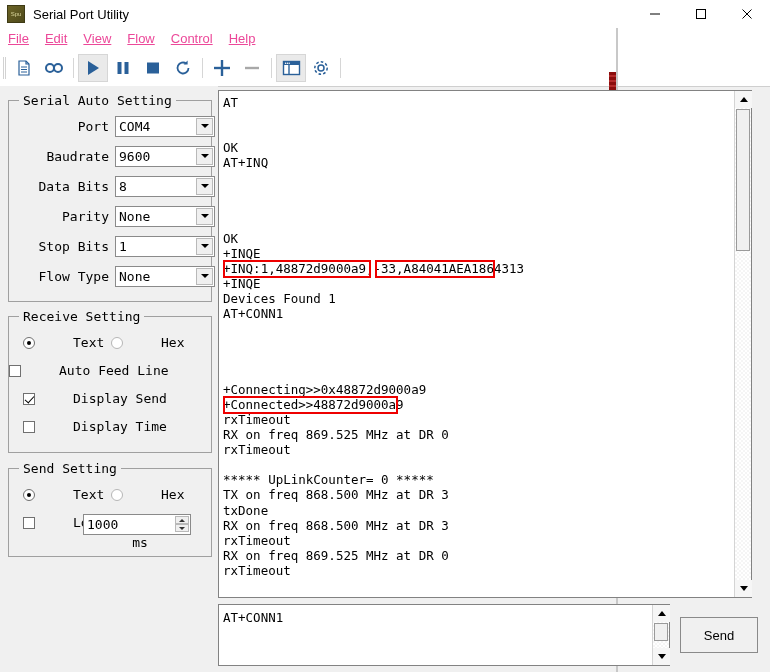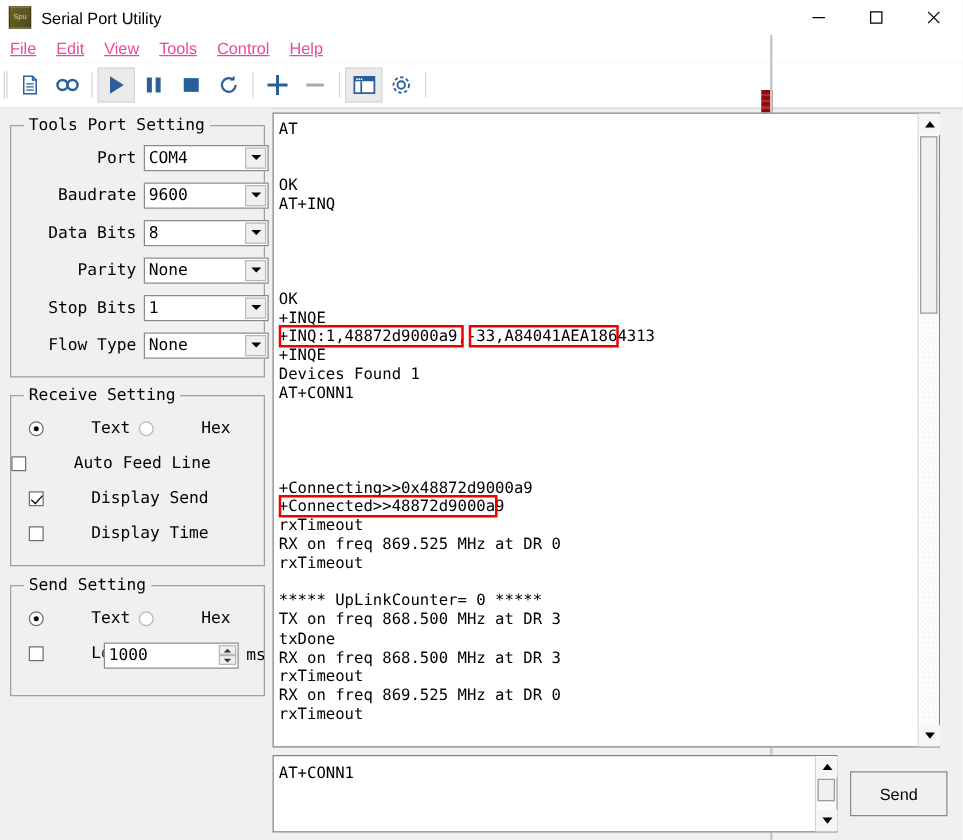--- a/index.html
+++ b/index.html
@@ -238,21 +238,21 @@
             <line x1="10.5" y1="1.5" x2="1.5" y2="10.5" stroke="#000" stroke-width="1"></line>
           </svg>
       </div>
     </div>
   </div>
 
   <div class="menubar">
     <div class="menu-item"><u>File</u></div>
     <div class="menu-item"><u>Edit</u></div>
     <div class="menu-item"><u>View</u></div>
-    <div class="menu-item"><u>Tools</u></div>
+    <div class="menu-item"><u>Flow</u></div>
     <div class="menu-item"><u>Control</u></div>
     <div class="menu-item"><u>Help</u></div>
   </div>
 
   <div class="toolbar">
     <div class="tb-grip"></div>
 
     <div class="tb-btn">
       <svg width="18" height="18" viewBox="0 0 18 18">
         <path d="M4 2h7l3 3v11H4z" fill="#fff" stroke="#2a6099" stroke-width="1.2"></path>
@@ -331,21 +331,21 @@
     </div>
     <div class="tb-sep"></div>
   </div>
 
   <div class="red-marker"></div>
   <div class="win-edge"></div>
 
   <div class="left-panel">
 
     <div class="groupbox" id="gb-serial">
-      <div class="gb-title">Tools Port Setting</div>
+      <div class="gb-title">Serial Auto Setting</div>
 
       <div class="field-row" style="top:14px;">
         <div class="field-label">Port</div>
         <div class="combo">
           <div class="cval">COM4</div>
           <div class="carrow">
               <i></i>
             </div>
         </div>
       </div>
@@ -436,21 +436,21 @@
       </div>
       <div class="opt-row" style="top:18px;left:102px;">
         <span class="radio off"></span>
         <span class="opt-label">Hex</span>
       </div>
 
       <div class="opt-row" style="top:46px;left:14px;">
         <span class="checkbox"></span>
         <span class="opt-label">Loop</span>
       </div>
-      <div class="opt-row" style="top:45px;left:74px;">
+      <div class="opt-row" style="top:45px;left:74px;flex-direction:column;">
         <span class="spin">
           <span class="sval">1000</span>
           <span class="sbtns">
             <span class="sb up">
                 <i></i>
               </span>
             <span class="sb dn">
                 <i></i>
               </span>
           </span>

